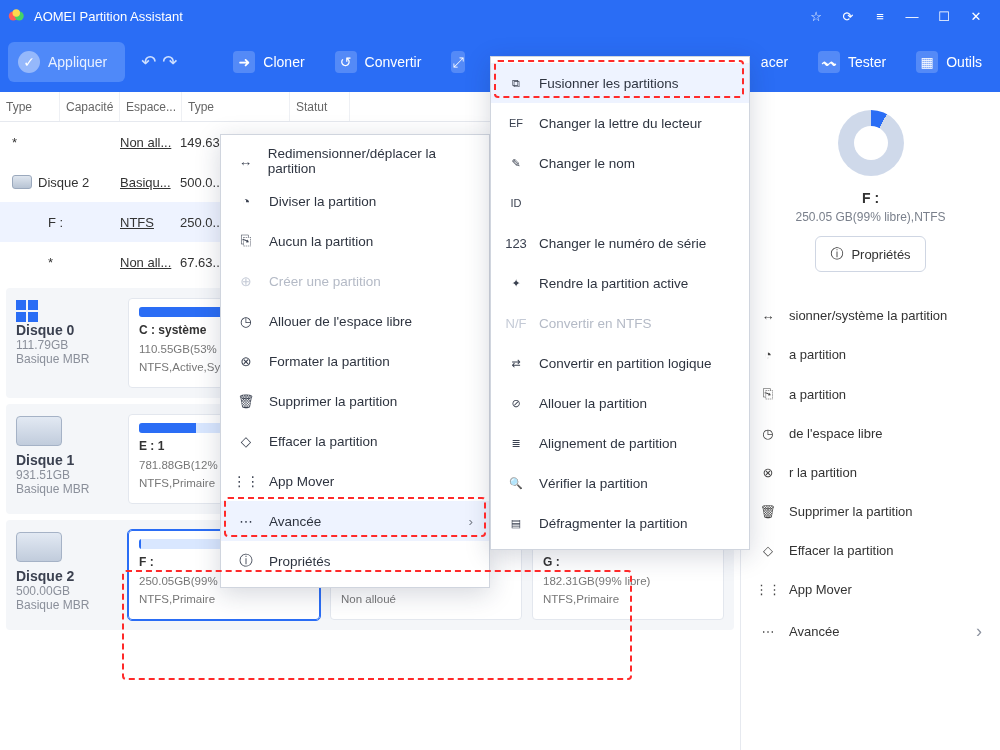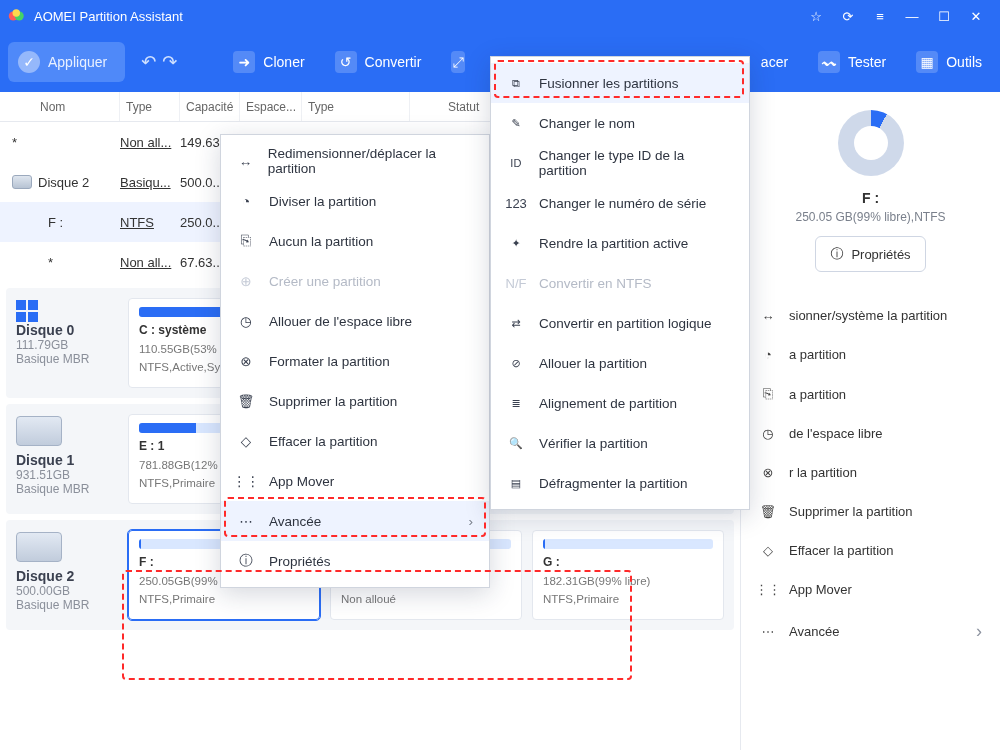--- a/index.html
+++ b/index.html
@@ -11,21 +11,21 @@
   .titlebar .ctrl { width: 32px; height: 32px; display: inline-flex; align-items: center; justify-content: center; color: #fff; }
   .toolbar { height: 60px; background: #2a6df5; display: flex; align-items: center; padding: 0 8px; gap: 10px; color: #fff; }
   .apply-btn { height: 40px; padding: 0 18px 0 10px; border-radius: 6px; background: #4f89f9; display: inline-flex; align-items: center; gap: 8px; font-size: 14px; color:#e8f0ff; }
   .tbtn { display: inline-flex; align-items: center; gap: 8px; padding: 6px 10px; font-size: 14px; color:#fff; }
   .tbtn .ticon { width: 22px; height: 22px; background: #fff3; border-radius: 4px; display:inline-flex; align-items:center; justify-content:center; }
   .undo-redo { display:inline-flex; gap:6px; color:#cfe0ff; margin:0 6px;}
   .undo-redo span { font-size:18px; }
 
   .columns { display:flex; height: 30px; border-bottom: 1px solid #e6e9ef; font-size: 12px; color:#666; align-items:center; background:#fff; }
   .columns div { padding: 0 6px; border-right: 1px solid #eef0f4; height:100%; display:flex; align-items:center; }
-  .c-nom { width: 120px; } .c-type { width: 60px; } .c-cap { width: 60px;} .c-esp { width: 62px;} .c-type2 { width: 108px;} .c-stat { width: 60px; margin-left: 32px; }
+  .c-nom { width: 120px; } .c-type { width: 60px; } .c-cap { width: 60px;} .c-esp { width: 62px;} .c-type2 { width: 108px;} .c-stat { width: 60px; }
 
   .rows { font-size: 13px; color:#333; }
   .row { display:flex; height: 40px; align-items:center; padding-left: 12px;}
   .row .cell-nom { width:108px; display:flex; align-items:center; gap:6px;}
   .row .cell-type { width:60px;text-decoration:underline;} .row .cell-cap{width:60px;} .row .cell-esp{width:62px;} .row .cell-type2{width:108px;} .row .cell-stat{width:60px;}
   .row.sel { background:#eef3ff; }
   .diskicon { width:20px; height:14px; background:linear-gradient(#dfe6ef,#b7c3d3); border:1px solid #9ba9bd; border-radius:3px; display:inline-block;}
   .indent { padding-left: 36px; }
 
   .disk-panels { display:flex; flex-direction:column; gap:6px; padding: 6px 6px 6px 6px; }
@@ -118,21 +118,20 @@
       <span>Tester</span>
     </div>
   <div class="tbtn">
       <span class="ticon">▦</span>
       <span>Outils</span>
     </div>
 </div>
 
 <div style="position:relative; width:740px;">
   <div class="columns">
-    <div class="c-nom" style="padding-left:40px">Nom</div>
     <div class="c-type">Type</div>
     <div class="c-cap">Capacité</div>
     <div class="c-esp">Espace...</div>
     <div class="c-type2">Type</div>
     <div class="c-stat">Statut</div>
   </div>
   <div class="rows" id="rows">
       <div class="row">
         <div class="cell-nom">
           <span>*</span>
@@ -350,26 +349,29 @@
       <span>Propriétés</span>
     </div>
   </div>
 
 <div class="sub-menu" id="sub">
     <div class="ctx-item hover">
       <span class="ctx-icon" style="font-size: 11px;">⧉</span>
       <span>Fusionner les partitions</span>
     </div>
     <div class="ctx-item">
+      <span class="ctx-icon" style="font-size: 11px;">EF</span>
+      <span>Changer la lettre du lecteur</span>
+    </div>
+    <div class="ctx-item">
       <span class="ctx-icon" style="font-size: 11px;">✎</span>
       <span>Changer le nom</span>
     </div>
     <div class="ctx-item">
       <span class="ctx-icon" style="font-size: 11px;">ID</span>
-      <span>Changer le type ID de la partition</span>
     </div>
     <div class="ctx-item">
       <span class="ctx-icon" style="font-size: 13px;">123</span>
       <span>Changer le numéro de série</span>
     </div>
     <div class="ctx-item">
       <span class="ctx-icon" style="font-size: 11px;">✦</span>
       <span>Rendre la partition active</span>
     </div>
     <div class="ctx-item disabled">

